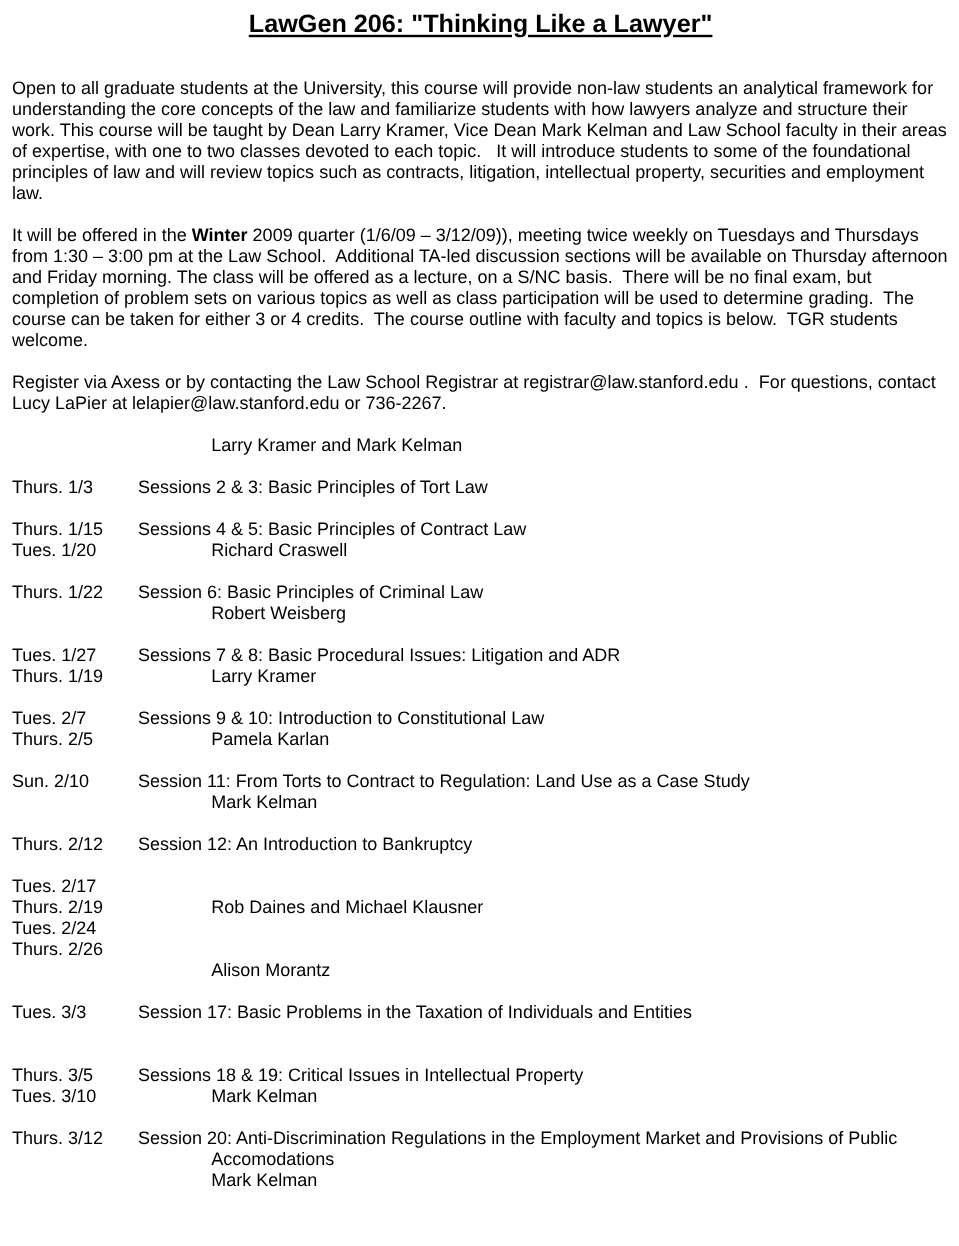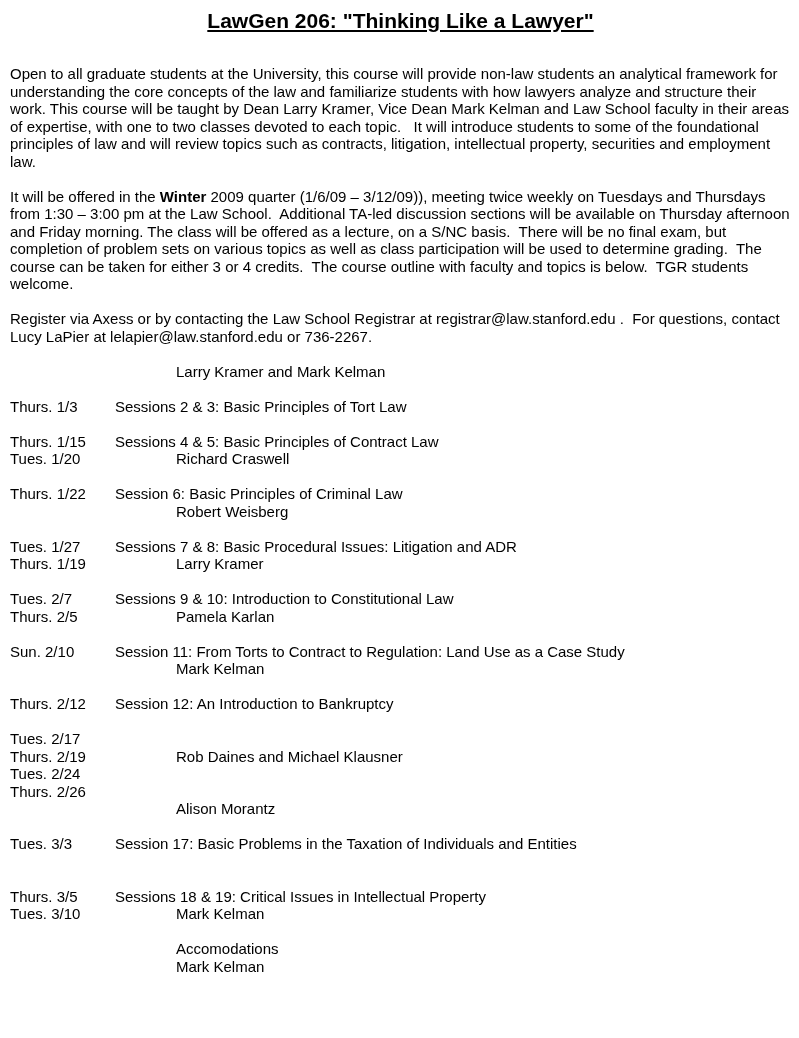--- a/index.html
+++ b/index.html
@@ -171,20 +171,24 @@
           <span class="sdate">Thurs. 3/5</span>
           <span class="stext">Sessions 18 &amp; 19: Critical Issues in Intellectual Property</span>
         </div>
         <div class="srow">
           <span class="sdate">Tues. 3/10</span>
           <span class="stext speaker">Mark Kelman</span>
         </div>
       </div>
       <div class="sgroup">
         <div class="srow">
+          <span class="sdate">Thurs. 3/12</span>
+          <span class="stext">Session 20: Anti-Discrimination Regulations in the Employment Market and Provisions of Public</span>
+        </div>
+        <div class="srow">
           <span class="sdate"></span>
           <span class="stext speaker">Accomodations</span>
         </div>
         <div class="srow">
           <span class="sdate"></span>
           <span class="stext speaker">Mark Kelman</span>
         </div>
       </div>
     </div>
 

